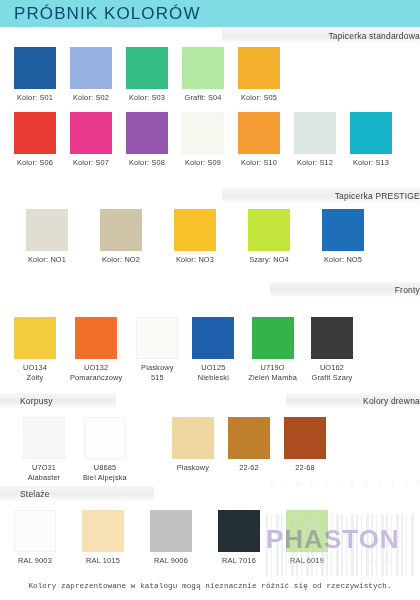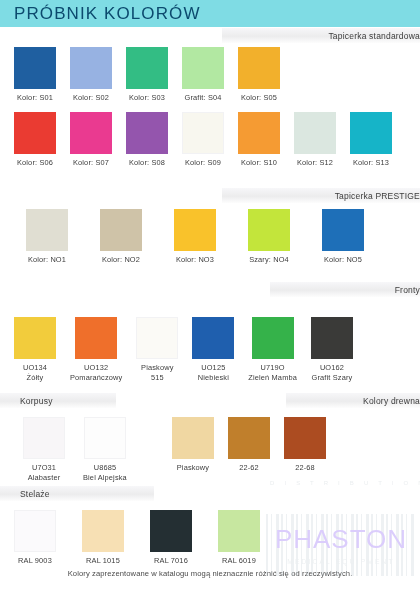--- a/index.html
+++ b/index.html
@@ -114,23 +114,22 @@
         #c9d3d8 0 2px, transparent 2px 5px,
         #c9d3d8 5px 6px, transparent 6px 10px,
         #c9d3d8 10px 13px, transparent 13px 15px);
   }
   .wm-top{
     position:absolute;top:0;left:4px;right:0;
     font-size:6px;letter-spacing:4.2px;color:#b9c4ca;white-space:nowrap;
   }
   .wm-name{
     position:absolute;top:44px;left:0;right:0;
-    text-align:center;
-    font-size:26px;font-weight:normal;letter-spacing:1px;
-    color:#8b5cf6;white-space:nowrap;
+    font-size:26px;font-weight:bold;letter-spacing:1px;
+    color:#4c1d95;white-space:nowrap;
   }
   .wm-sub{
     position:absolute;top:78px;left:0;right:0;
     text-align:center;
     font-size:6.6px;letter-spacing:2.2px;color:#c3ced4;white-space:nowrap;
   }
 </style>
 </head>
 <body>
 
@@ -289,30 +288,34 @@
   <div class="row" style="left:14px;top:483px;gap:26px;">
       <div class="cell">
         <div class="chip pale" style="background: rgb(251, 250, 252);"></div>
         <div class="cap">RAL 9003</div>
       </div>
       <div class="cell">
         <div class="chip" style="background: rgb(247, 224, 180);"></div>
         <div class="cap">RAL 1015</div>
       </div>
       <div class="cell">
+        <div class="chip tex-matte" style="background: rgb(191, 193, 194);"></div>
+        <div class="cap">RAL 9006</div>
+      </div>
+      <div class="cell">
         <div class="chip tex-matte" style="background: rgb(36, 47, 51);"></div>
         <div class="cap">RAL 7016</div>
       </div>
       <div class="cell">
         <div class="chip" style="background: rgb(199, 231, 160);"></div>
         <div class="cap">RAL 6019</div>
       </div>
     </div>
 
-  <div class="footnote" style="top:542px;">Kolory zaprezentowane w katalogu mogą nieznacznie różnić się od rzeczywistych.</div>
+  <div class="footnote" style="top:555px;font-family:Liberation Mono, monospace;">Kolory zaprezentowane w katalogu mogą nieznacznie różnić się od rzeczywistych.</div>
 
   <div class="watermark">
     <div class="wm-top">D I S T R I B U T I O N</div>
     <div class="wm-bars"></div>
     <div class="wm-name">PHASTON</div>
     <div class="wm-sub">MEDICAL EQUIPMENT</div>
   </div>
 
 </div>
 

